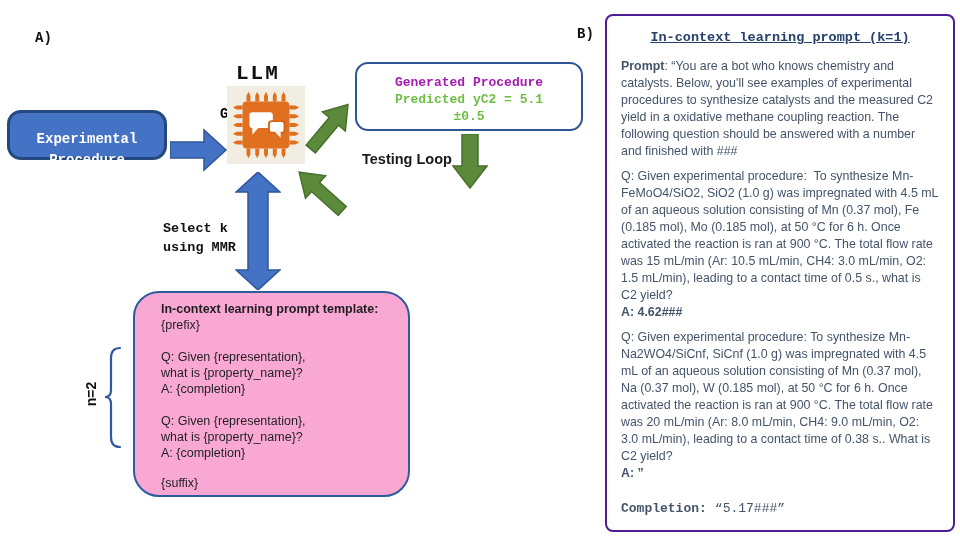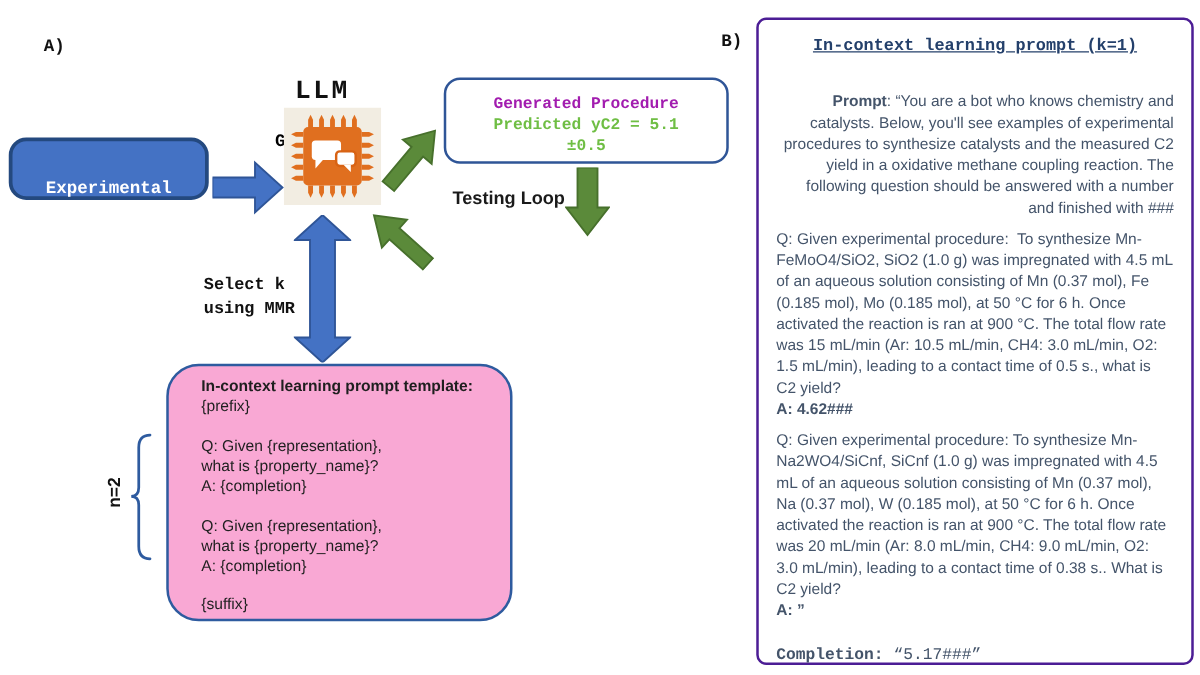--- a/index.html
+++ b/index.html
@@ -8,21 +8,21 @@
   .abs{position:absolute;}
   .mono{font-family:"Liberation Mono","DejaVu Sans Mono",monospace;}
   .b{font-weight:bold;}
 
   
   .panel-label{font-family:"Liberation Mono",monospace;font-weight:bold;font-size:14px;color:#111;}
 
   
   .exp-box{left:7px;top:110px;width:160px;height:50px;background:#4472C4;border:3px solid #24497F;
            border-radius:14px;color:#fff;text-align:center;font-size:14px;font-weight:bold;
-           line-height:21px;padding-top:28px;box-sizing:border-box;}
+           line-height:21px;padding-top:16px;box-sizing:border-box;}
 
   
   .wbox{background:#fff;border:2.5px solid #2F5597;border-radius:13px;box-sizing:border-box;
         text-align:center;font-size:13px;font-weight:bold;line-height:17px;}
   .gen-box{left:355px;top:62px;width:228px;height:69px;padding-top:10px;}
   .syn-box{left:355px;top:194px;width:228px;height:71px;padding-top:17px;}
   .green-text{color:#6FBE44;}
   .orange-text{color:#C75B1B;}
 
   .gpt-label{left:176px;top:106px;font-size:14px;margin-left:44px;}
@@ -37,21 +37,21 @@
   .tpl-box .spacer{height:16px;}
   .n2{left:71px;top:386px;width:40px;text-align:center;font-size:14px;font-weight:bold;color:#111;
       transform:rotate(-90deg);}
 
   
   .pb{left:605px;top:14px;width:350px;height:518px;border:2px solid #4c1d95;border-radius:8px;
       box-sizing:border-box;padding:10px 14px 0 14px;color:#44546A;}
   .pb-title{text-align:center;font-size:13.5px;font-weight:bold;text-decoration:underline;
             color:#24406B;margin-top:4px;}
   .pb p{margin:8px 0 0 0;font-size:12.4px;line-height:17px;white-space:pre-wrap;}
-  .pb p.first{margin-top:28px;text-align:right;}
+  .pb p.first{margin-top:13px;}
   .pb .ans{font-weight:bold;}
   .pb .completion{margin-top:18px;font-size:13px;}
   .pb .completion .val{font-weight:normal;margin-left:8px;}
 
   svg{display:block;}
 </style>
 </head>
 <body>
 
 <div id="canvas">

